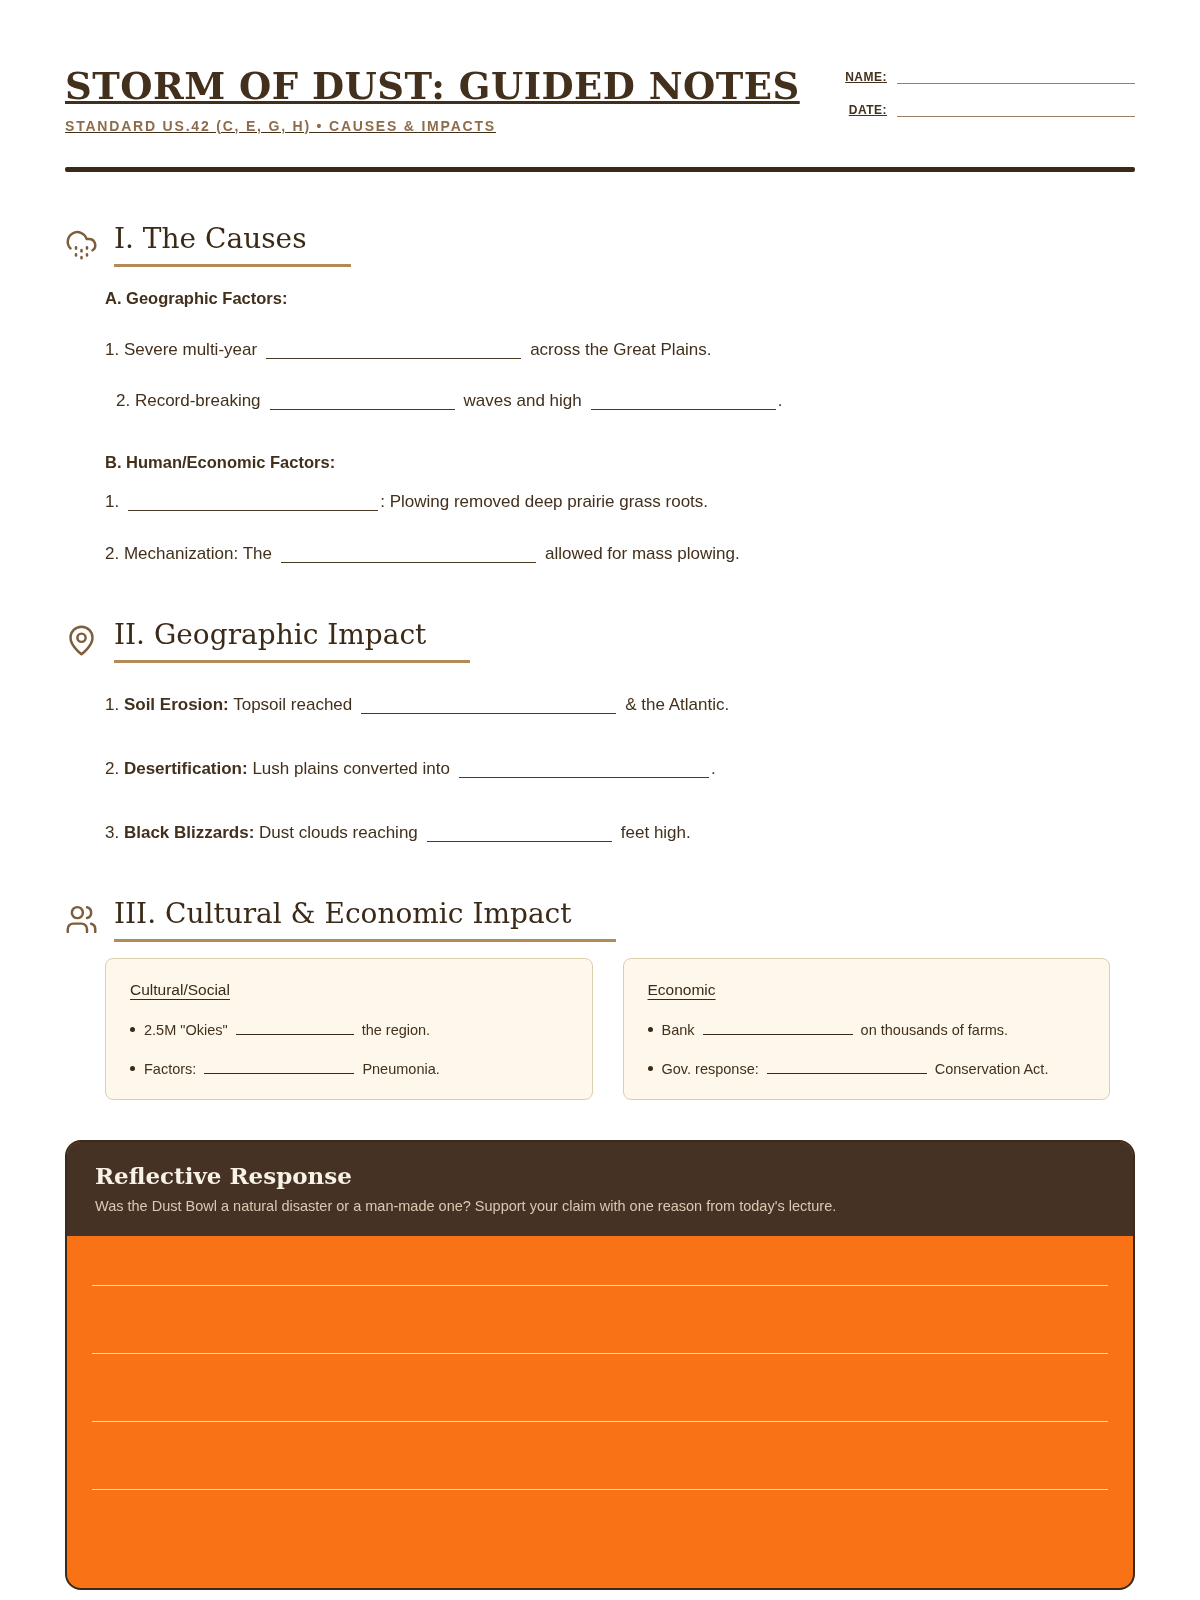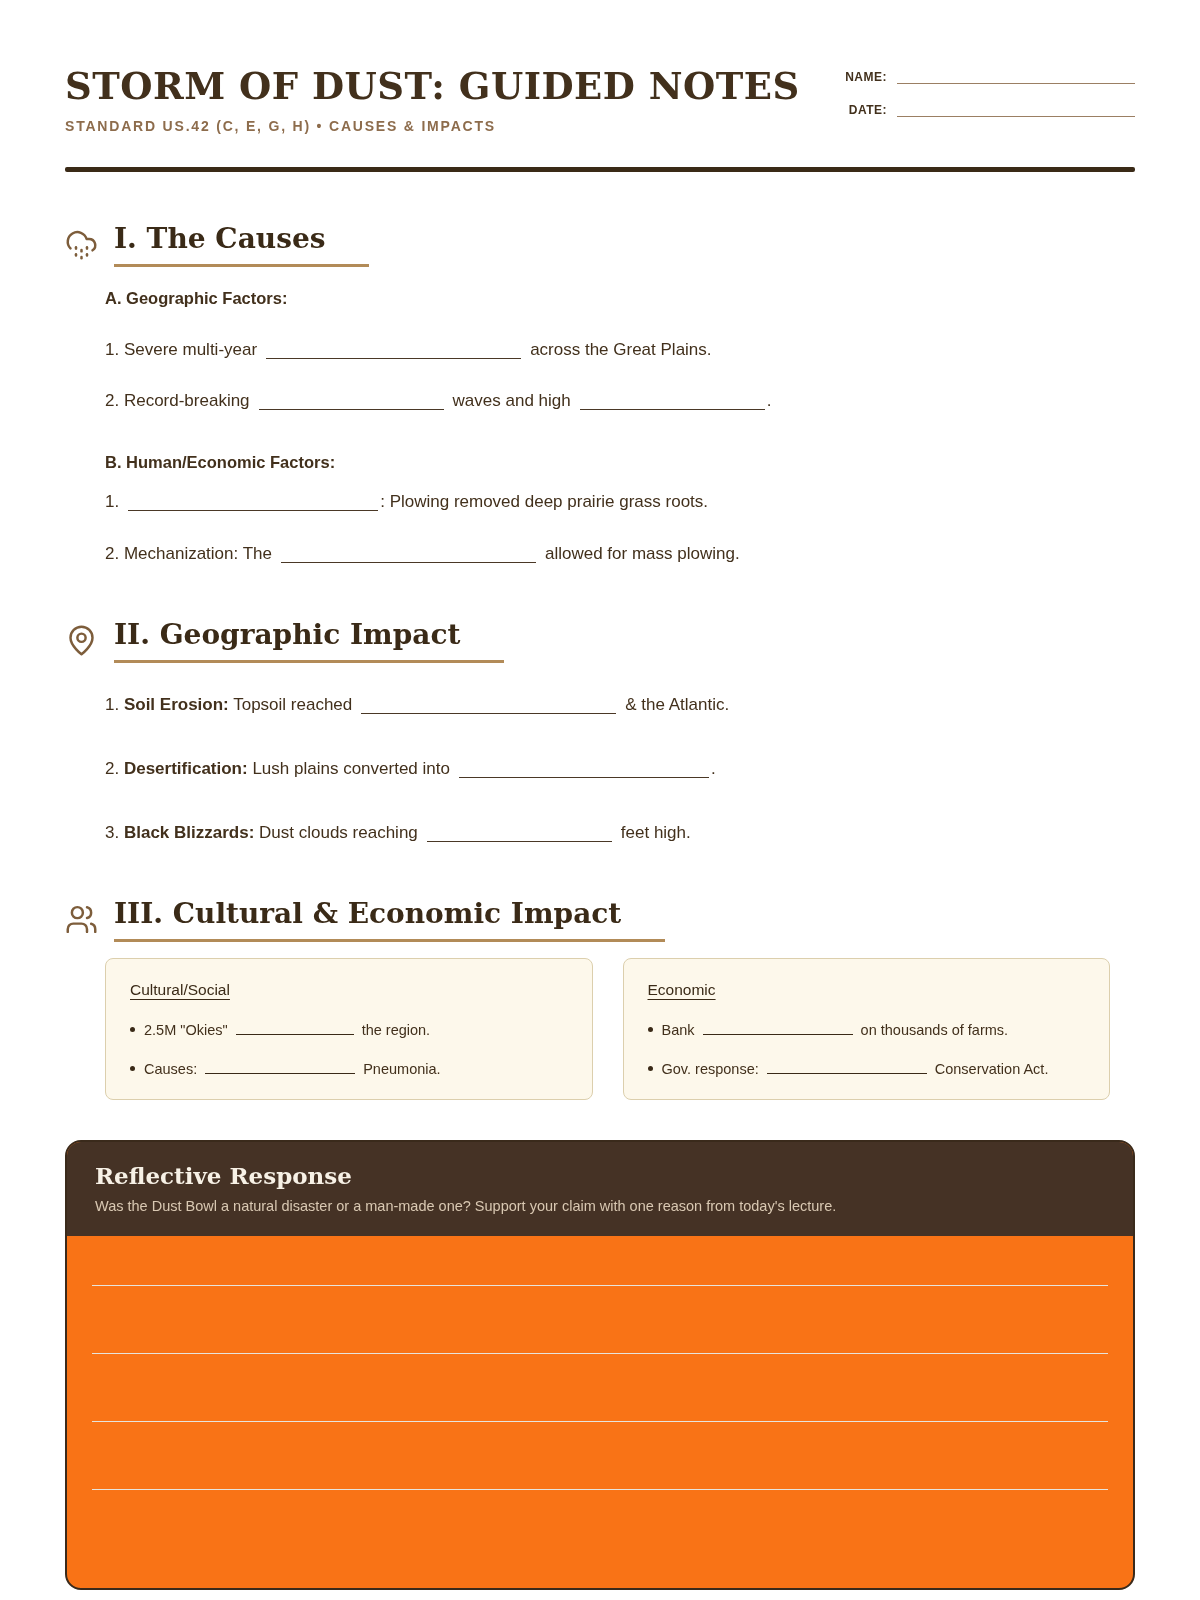--- a/index.html
+++ b/index.html
@@ -6,50 +6,50 @@
   html, body { width:1200px; height:1600px; }
   body {
     background:#ffffff;
     font-family:"Liberation Sans", sans-serif;
     color:#42301c;
     overflow:hidden;
   }
   .page { width:1200px; height:1600px; padding:66px 65px 0; }
 
   
-  .header { display:flex; justify-content:space-between; align-items:flex-start; }
+  .header { display:flex; justify-content:space-between; align-items:flex-start;text-decoration:underline; }
   .title {
     font-family:"DejaVu Serif", serif;
     font-size:37px; font-weight:700; letter-spacing:.5px; line-height:1.1;
     color:#42301c;
   }
   .subtitle { margin-top:11px; font-size:14px; font-weight:700; letter-spacing:1.8px; color:#8d6c4c; }
   .header-right { width:300px; padding-top:2px; }
   .field-row { display:flex; align-items:flex-end; gap:10px; margin-bottom:17px; }
   .field-label { font-size:12px; font-weight:700; letter-spacing:.5px; color:#42301c; width:52px; text-align:right; }
   .field-line { flex:1; height:16px; border-bottom:1px solid #9b7f63; }
   .divider { margin-top:33px; height:5px; background:#3a2a17; border-radius:2px; }
 
   
   .section-head { display:flex; align-items:center; gap:16px; }
   .sec1 { margin-top:50px; } .sec2 { margin-top:54px; } .sec3 { margin-top:54px; }
   .sec-icon { width:33px; height:33px; color:#7d5d3b; flex:none; }
   .sec-icon svg { width:100%; height:100%; display:block; }
   h2 {
     font-family:"DejaVu Serif", serif;
-    font-size:28px; font-weight:700; color:#3a2a17;
+    font-size:28px; font-weight:400; color:#3a2a17;
     border-bottom:3px solid #b28b58; padding:0 44px 9px 0;
   }
 
   .content { margin-left:40px; }
   .part-label { margin-top:22px; font-size:16.5px; font-weight:700; color:#42301c; }
   .part-label.second { margin-top:42px; }
 
   .fill { font-size:17px; color:#42301c; }
-  .mt24 { margin-top:32px; } .mt31 { margin-top:31px; } .mt20 { margin-top:20px; }
+  .mt24 { margin-top:32px; } .mt31 { margin-top:31px;margin-left:11px; } .mt20 { margin-top:20px; }
   .mt32 { margin-top:32px; } .mt44 { margin-top:44px; }
   .bold { font-weight:700; }
 
   .blank {
     display:inline-block; height:1.05em; vertical-align:text-bottom;
     border-bottom:1.5px solid #4a3826; margin:0 9px;
   }
   .blank.tight { margin-right:2px; }
 
   
@@ -177,21 +177,21 @@
     <div class="box">
       <div class="box-title">Cultural/Social</div>
       <div class="box-item">
         <span class="dot"></span>
         <span>2.5M "Okies"</span>
           <span class="blank" style="width:118px"></span>
           <span>the region.</span>
       </div>
       <div class="box-item">
         <span class="dot"></span>
-        <span>Causes:</span>
+        <span>Factors:</span>
           <span class="blank" style="width:150px"></span>
           <span>Pneumonia.</span>
       </div>
     </div>
     <div class="box">
       <div class="box-title">Economic</div>
       <div class="box-item">
         <span class="dot"></span>
         <span>Bank</span>
           <span class="blank" style="width:150px"></span>

